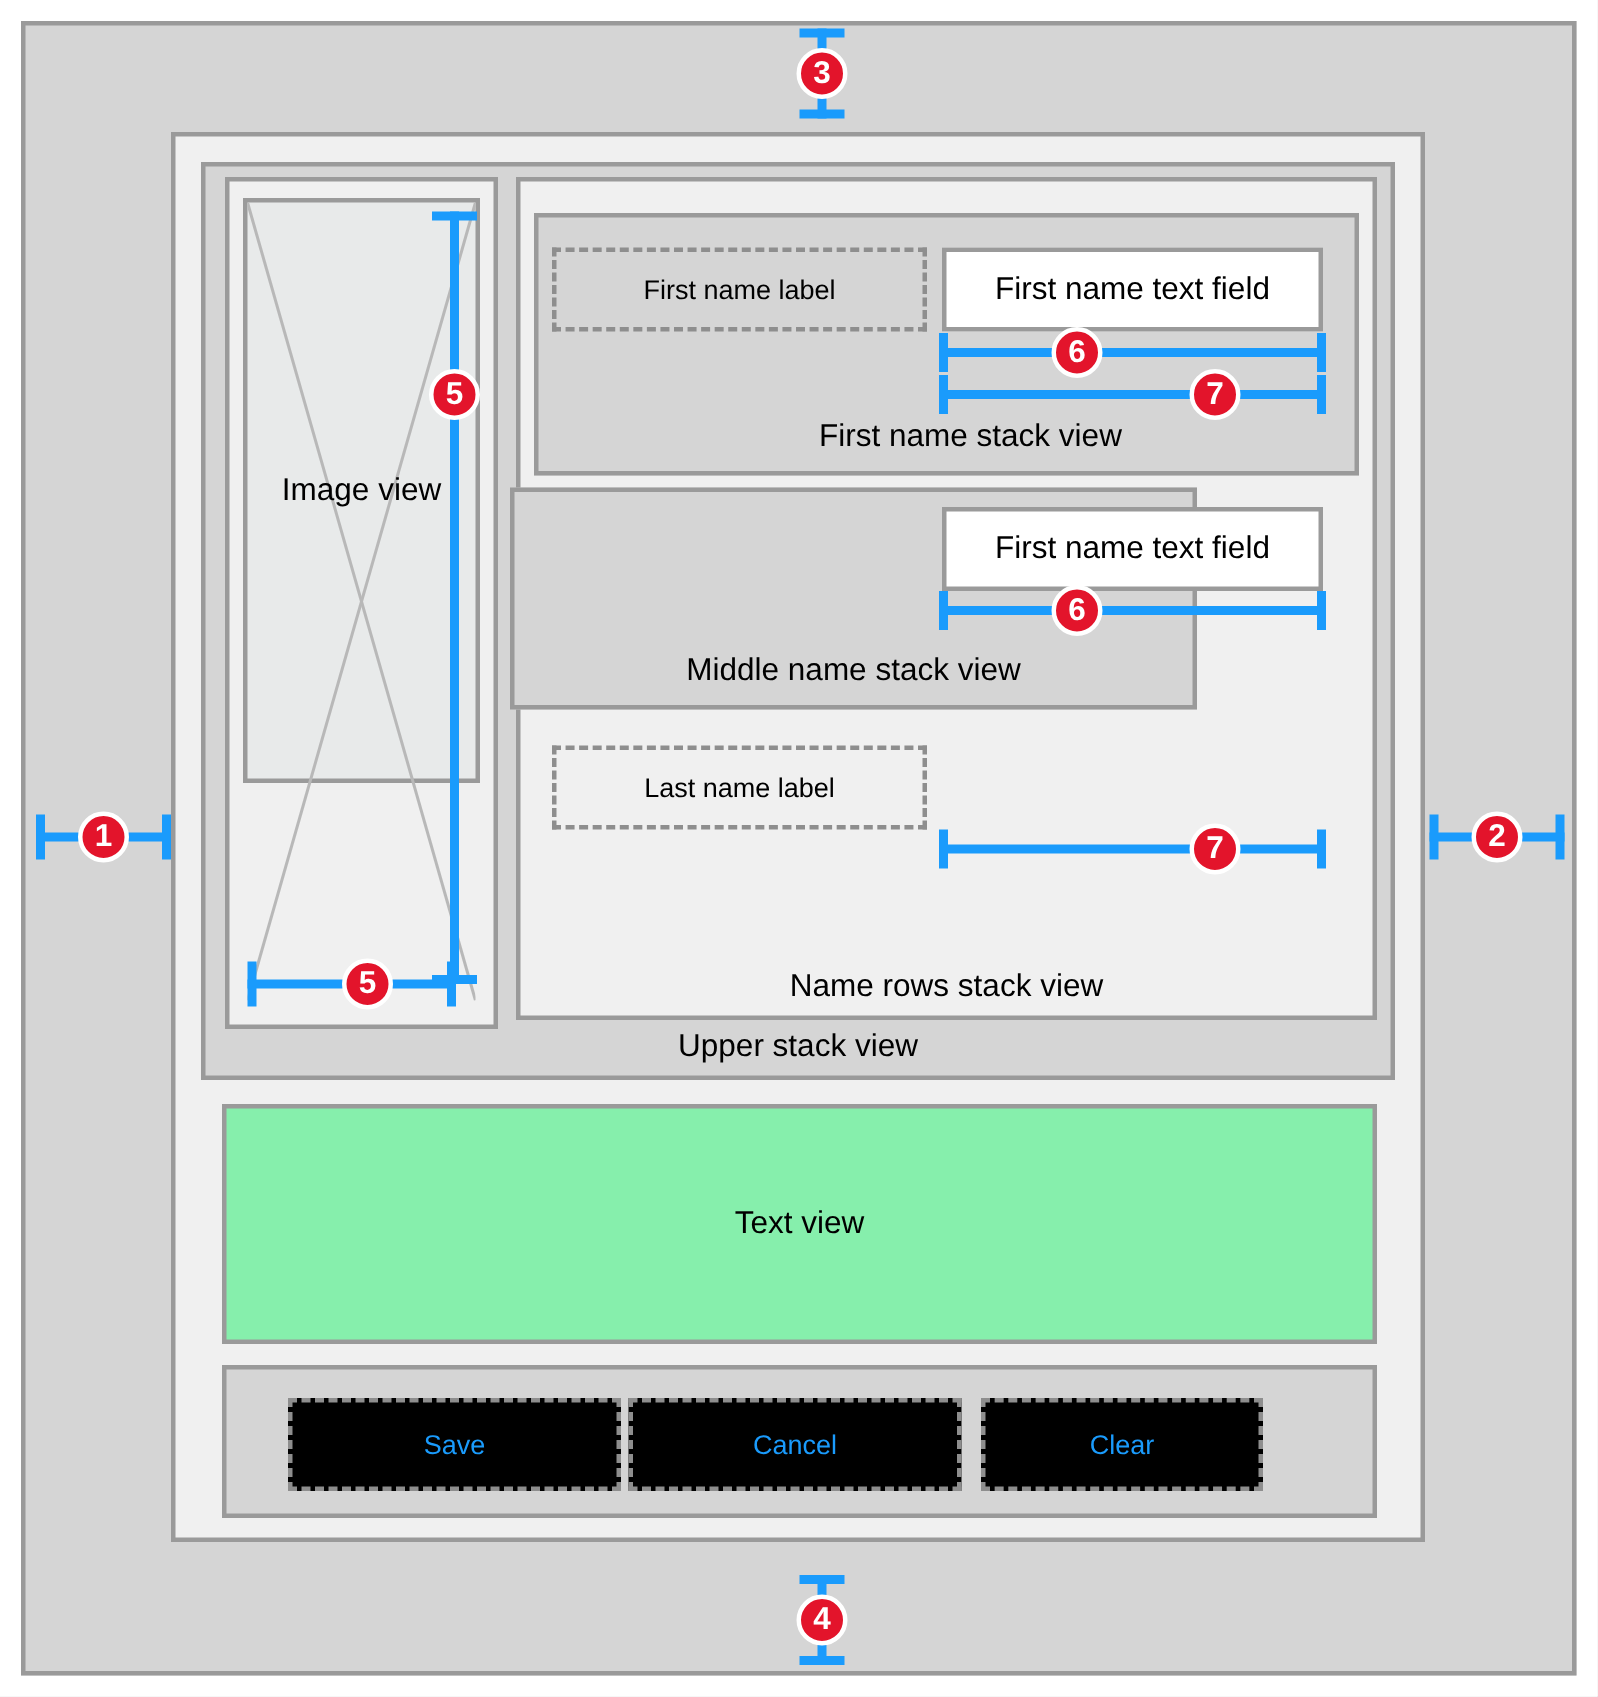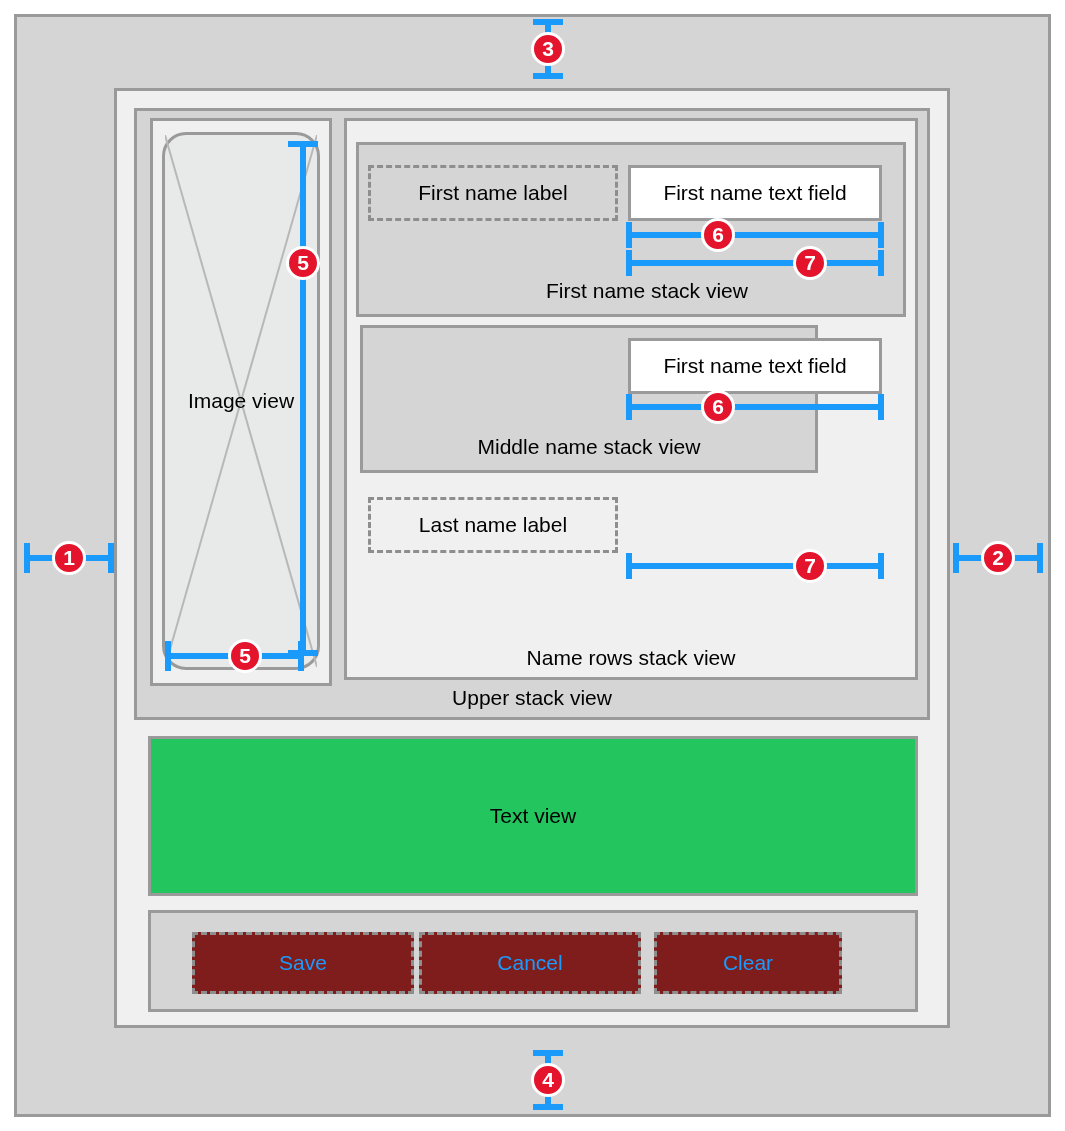--- a/index.html
+++ b/index.html
@@ -21,21 +21,21 @@
   }
 
   
   .frame {
     position: absolute;
     box-sizing: border-box;
     border: 3px solid #9a9a9a;
   }
   .fill-gray   { background: #d5d5d5; }
   .fill-light  { background: #f0f0f0; }
-  .fill-white  { background: #22c55e; }
+  .fill-white  { background: #86efac; }
   .fill-img    { background: #e8eaea; }
 
   
   .caption {
     position: absolute;
     left: 0;
     right: 0;
     text-align: center;
     color: #000000;
     font-size: 21px;
@@ -62,26 +62,26 @@
   }
 
   
   .dashed {
     position: absolute;
     box-sizing: border-box;
     border: 3px dashed #8e8e8e;
     display: flex;
     align-items: center;
     justify-content: center;
-    font-size: 21px;
+    font-size: 18px;
     color: #000;
     white-space: nowrap;
   }
   .dashed.btn {
-    background: #7f1d1d;
+    background: #000000;
     color: #1a9bfc;
   }
   .dashed.lbl {
     background: transparent;
   }
 
   
   .textfield {
     position: absolute;
     box-sizing: border-box;
@@ -189,21 +189,21 @@
   <div class="badge" style="left:981px; top:541px;">2</div>
 
   <div class="frame fill-light" style="left:114px; top:88px; width:836px; height:940px;"></div>
 
   <div class="frame fill-gray" style="left:134px; top:108px; width:796px; height:612px;">
     <div class="caption" style="bottom:6px;">Upper stack view</div>
   </div>
 
   <div class="frame fill-light" style="left:150px; top:118px; width:182px; height:568px;"></div>
 
-  <div class="frame fill-img" style="left:162px; top:132px; width:158px; height:538px;border-radius:24px;">
+  <div class="frame fill-img" style="left:162px; top:132px; width:158px; height:390px;">
     <svg class="img-cross" viewBox="0 0 152 532" preserveAspectRatio="none">
       <line x1="0" y1="0" x2="152" y2="532" stroke="#b8b8b8" stroke-width="2"></line>
       <line x1="152" y1="0" x2="0" y2="532" stroke="#b8b8b8" stroke-width="2"></line>
     </svg>
     <div class="img-view-label">Image view</div>
   </div>
 
   <div class="dim dim-v" style="left:288px; top:141px; width:30px; height:515px;">
     <div class="bar"></div>
     <div class="cap start"></div>
@@ -235,21 +235,21 @@
   </div>
   <div class="badge" style="left:701px; top:218px;">6</div>
 
   <div class="dim dim-h" style="left:626px; top:250px; width:258px; height:26px;">
     <div class="bar"></div>
     <div class="cap start"></div>
     <div class="cap end"></div>
   </div>
   <div class="badge" style="left:793px; top:246px;">7</div>
 
-  <div class="frame fill-gray" style="left:360px; top:325px; width:458px; height:148px;">
+  <div class="frame fill-gray" style="left:340px; top:325px; width:458px; height:148px;">
     <div class="caption" style="bottom:10px;">Middle name stack view</div>
   </div>
   <div class="textfield" style="left:628px; top:338px; width:254px; height:56px;">First name text field</div>
 
   <div class="dim dim-h" style="left:626px; top:394px; width:258px; height:26px;">
     <div class="bar"></div>
     <div class="cap start"></div>
     <div class="cap end"></div>
   </div>
   <div class="badge" style="left:701px; top:390px;">6</div>

